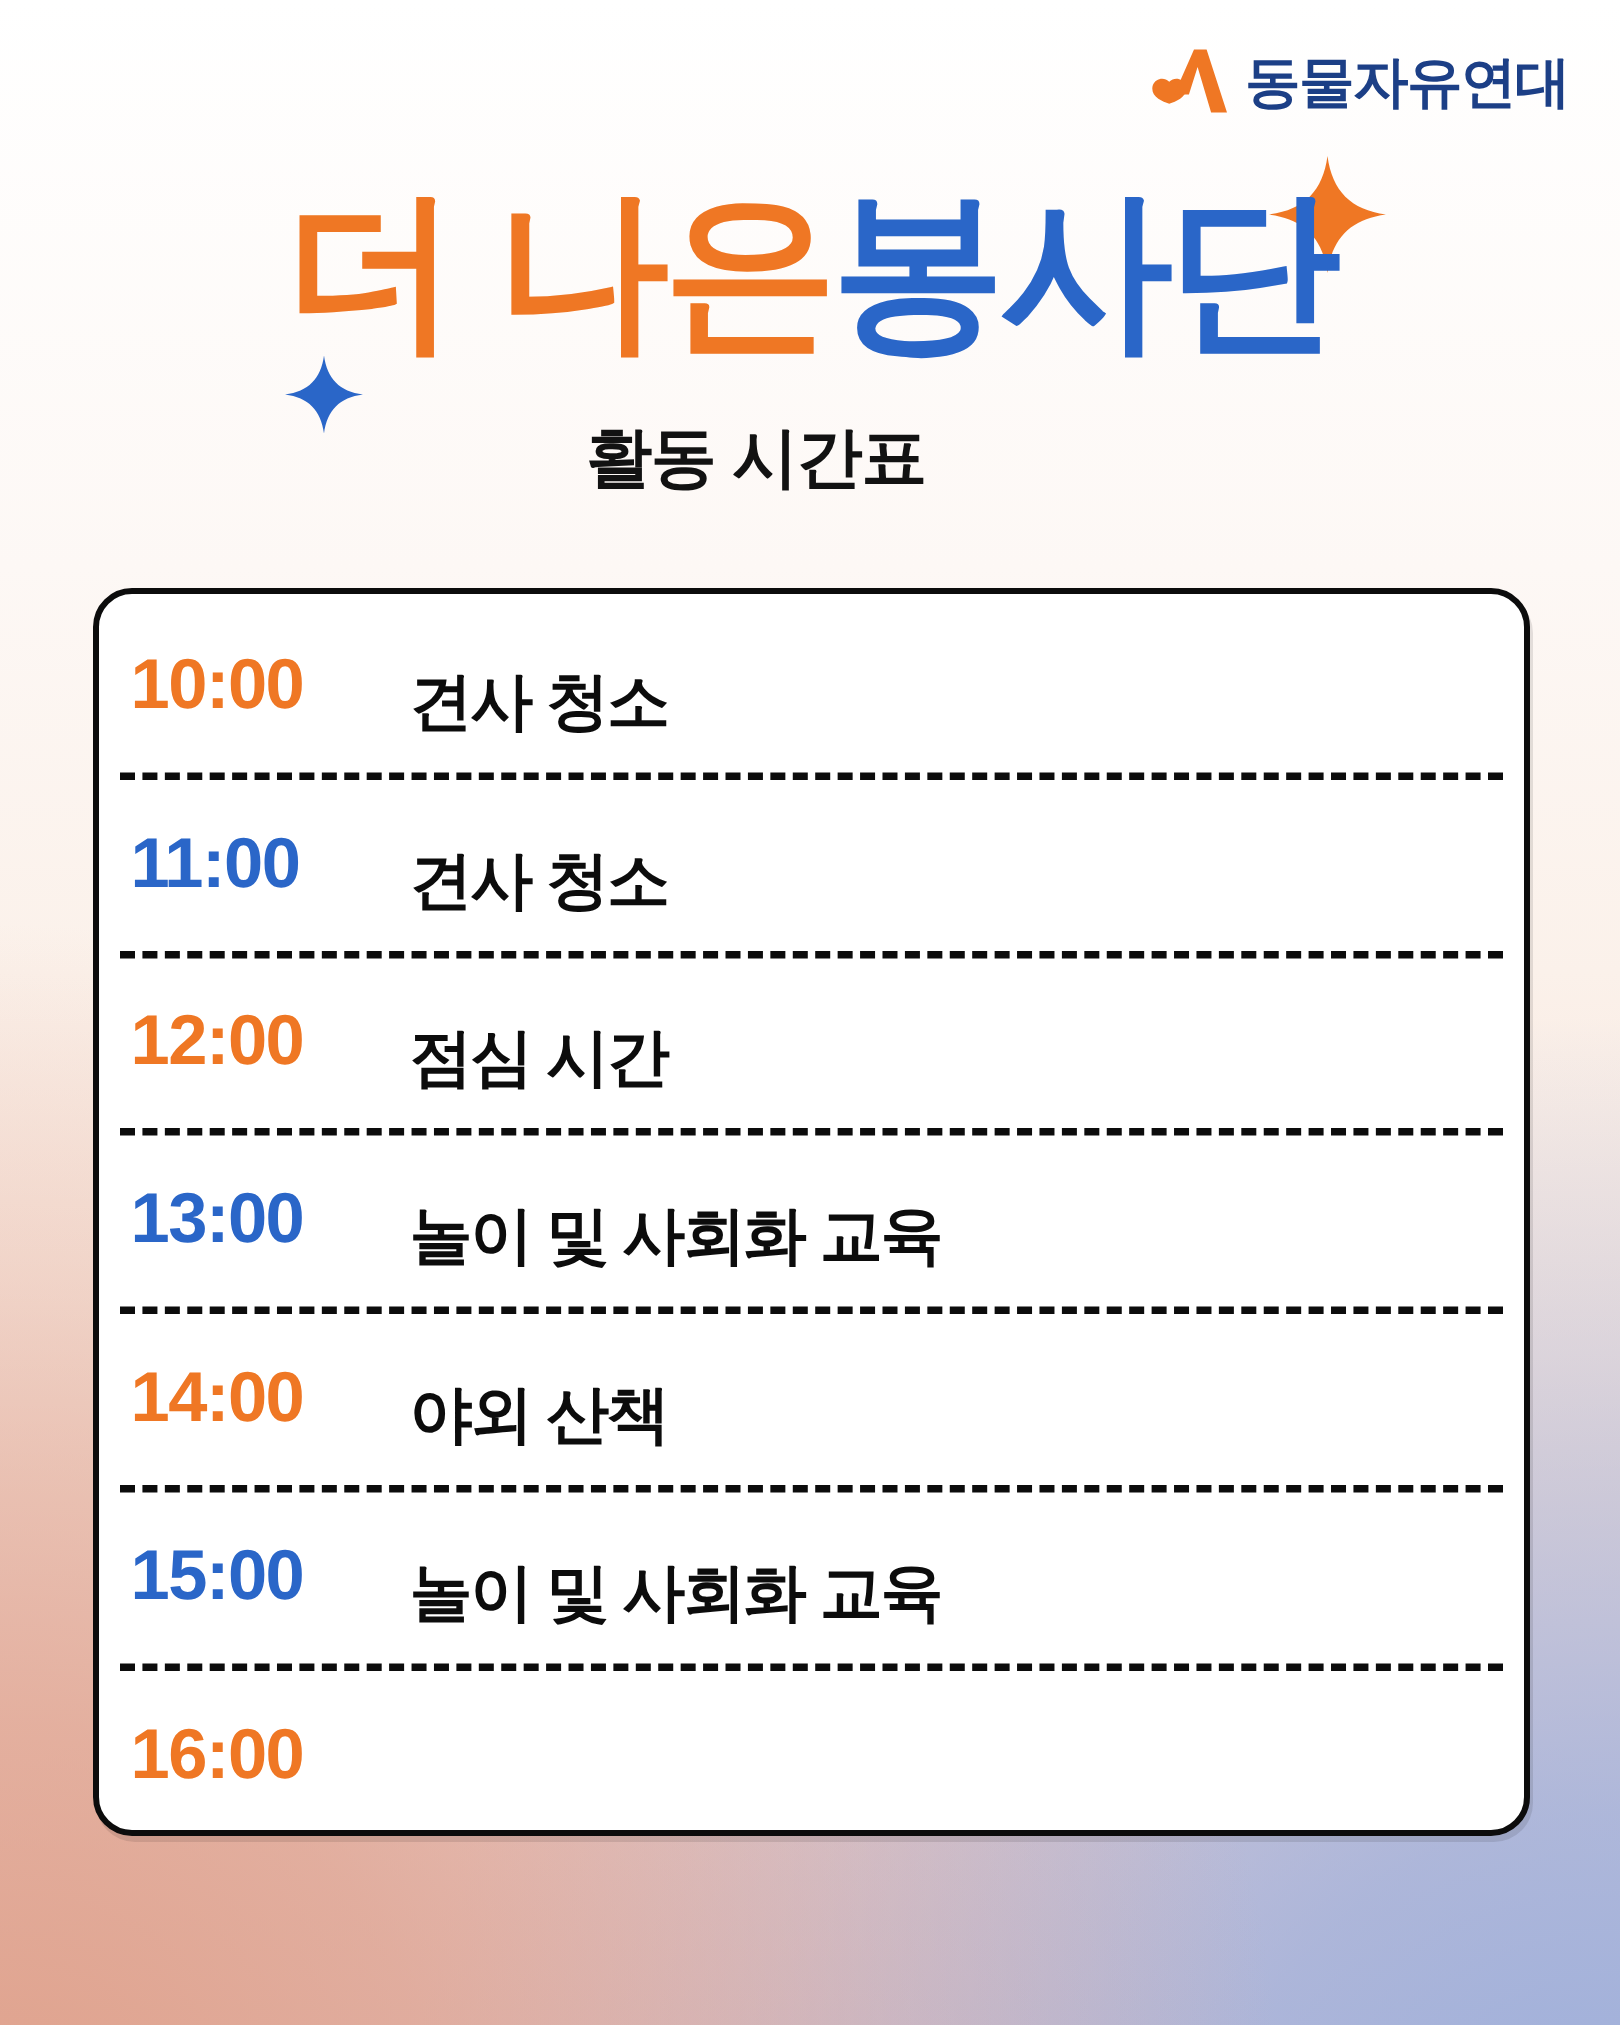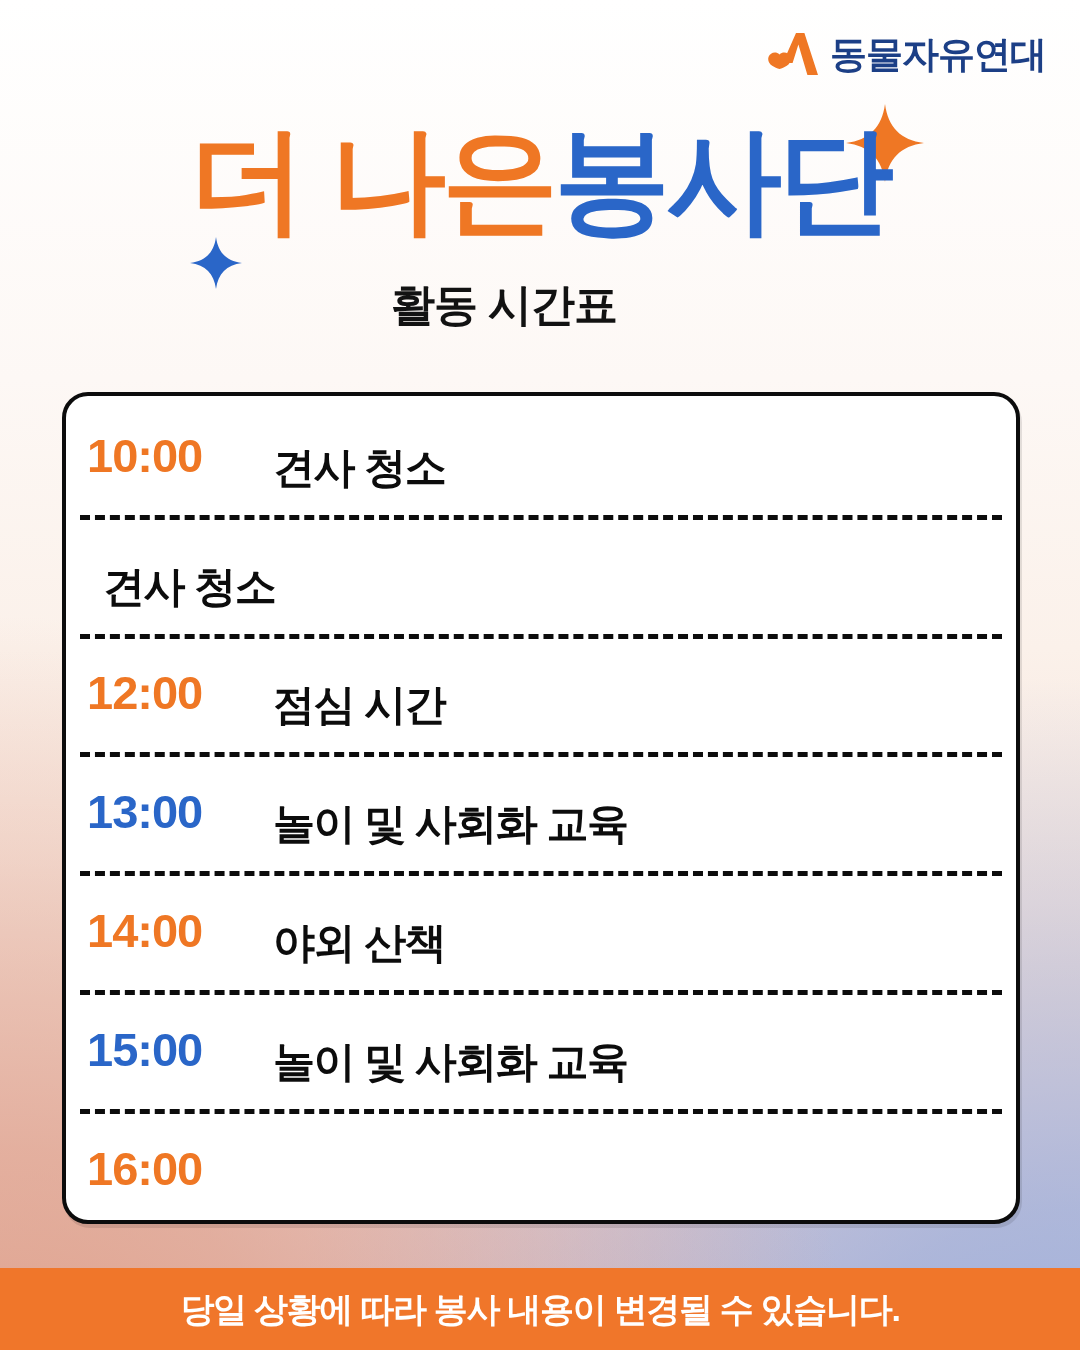--- a/index.html
+++ b/index.html
@@ -135,20 +135,21 @@
   <div id="subtitle">활동 시간표</div>
 
   <div id="card">
 
     <div class="row">
       <span class="time c-orange">10:00</span>
       <span class="activity">견사 청소</span>
     </div>
 
     <div class="row">
+      <span class="time c-blue">11:00</span>
       <span class="activity">견사 청소</span>
     </div>
 
     <div class="row">
       <span class="time c-orange">12:00</span>
       <span class="activity">점심 시간</span>
     </div>
 
     <div class="row">
       <span class="time c-blue">13:00</span>
@@ -164,17 +165,14 @@
       <span class="time c-blue">15:00</span>
       <span class="activity">놀이 및 사회화 교육</span>
     </div>
 
     <div class="row">
       <span class="time c-orange">16:00</span>
     </div>
 
   </div>
 
-  <div id="footer">
-    <span class="note">당일 상황에 따라 봉사 내용이 변경될 수 있습니다.</span>
-  </div>
 
 </div>
 
 </body></html>

